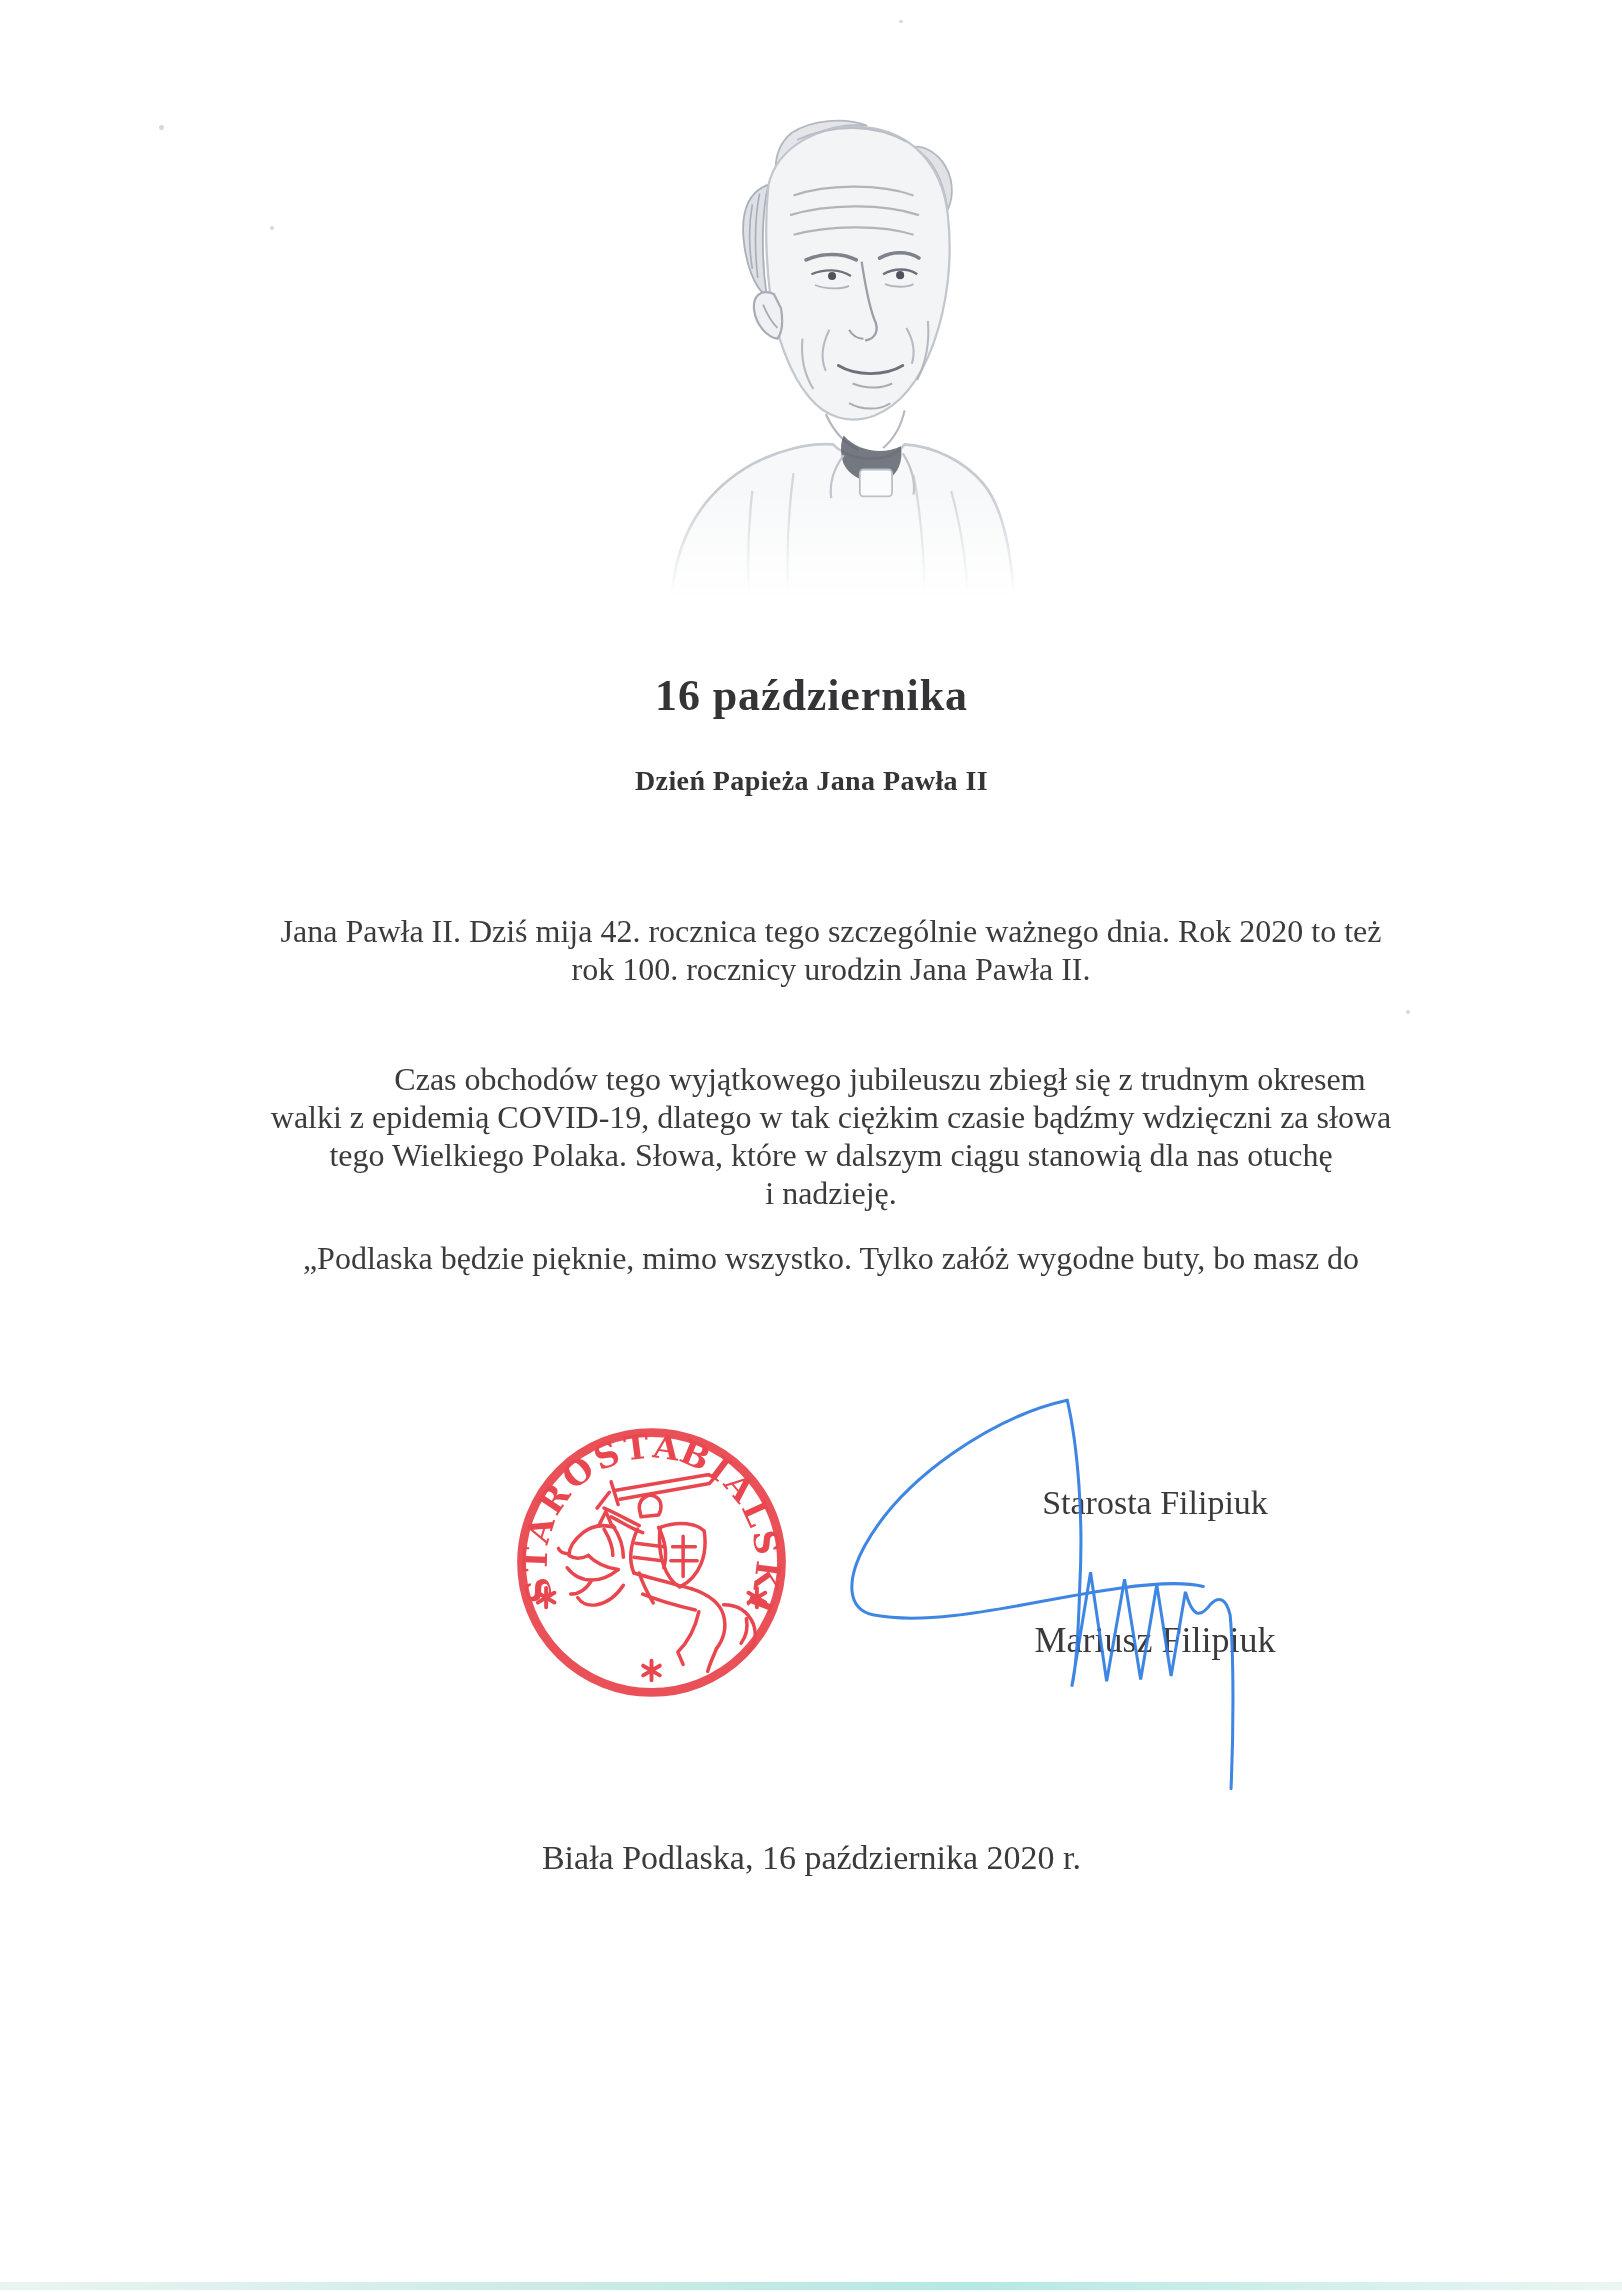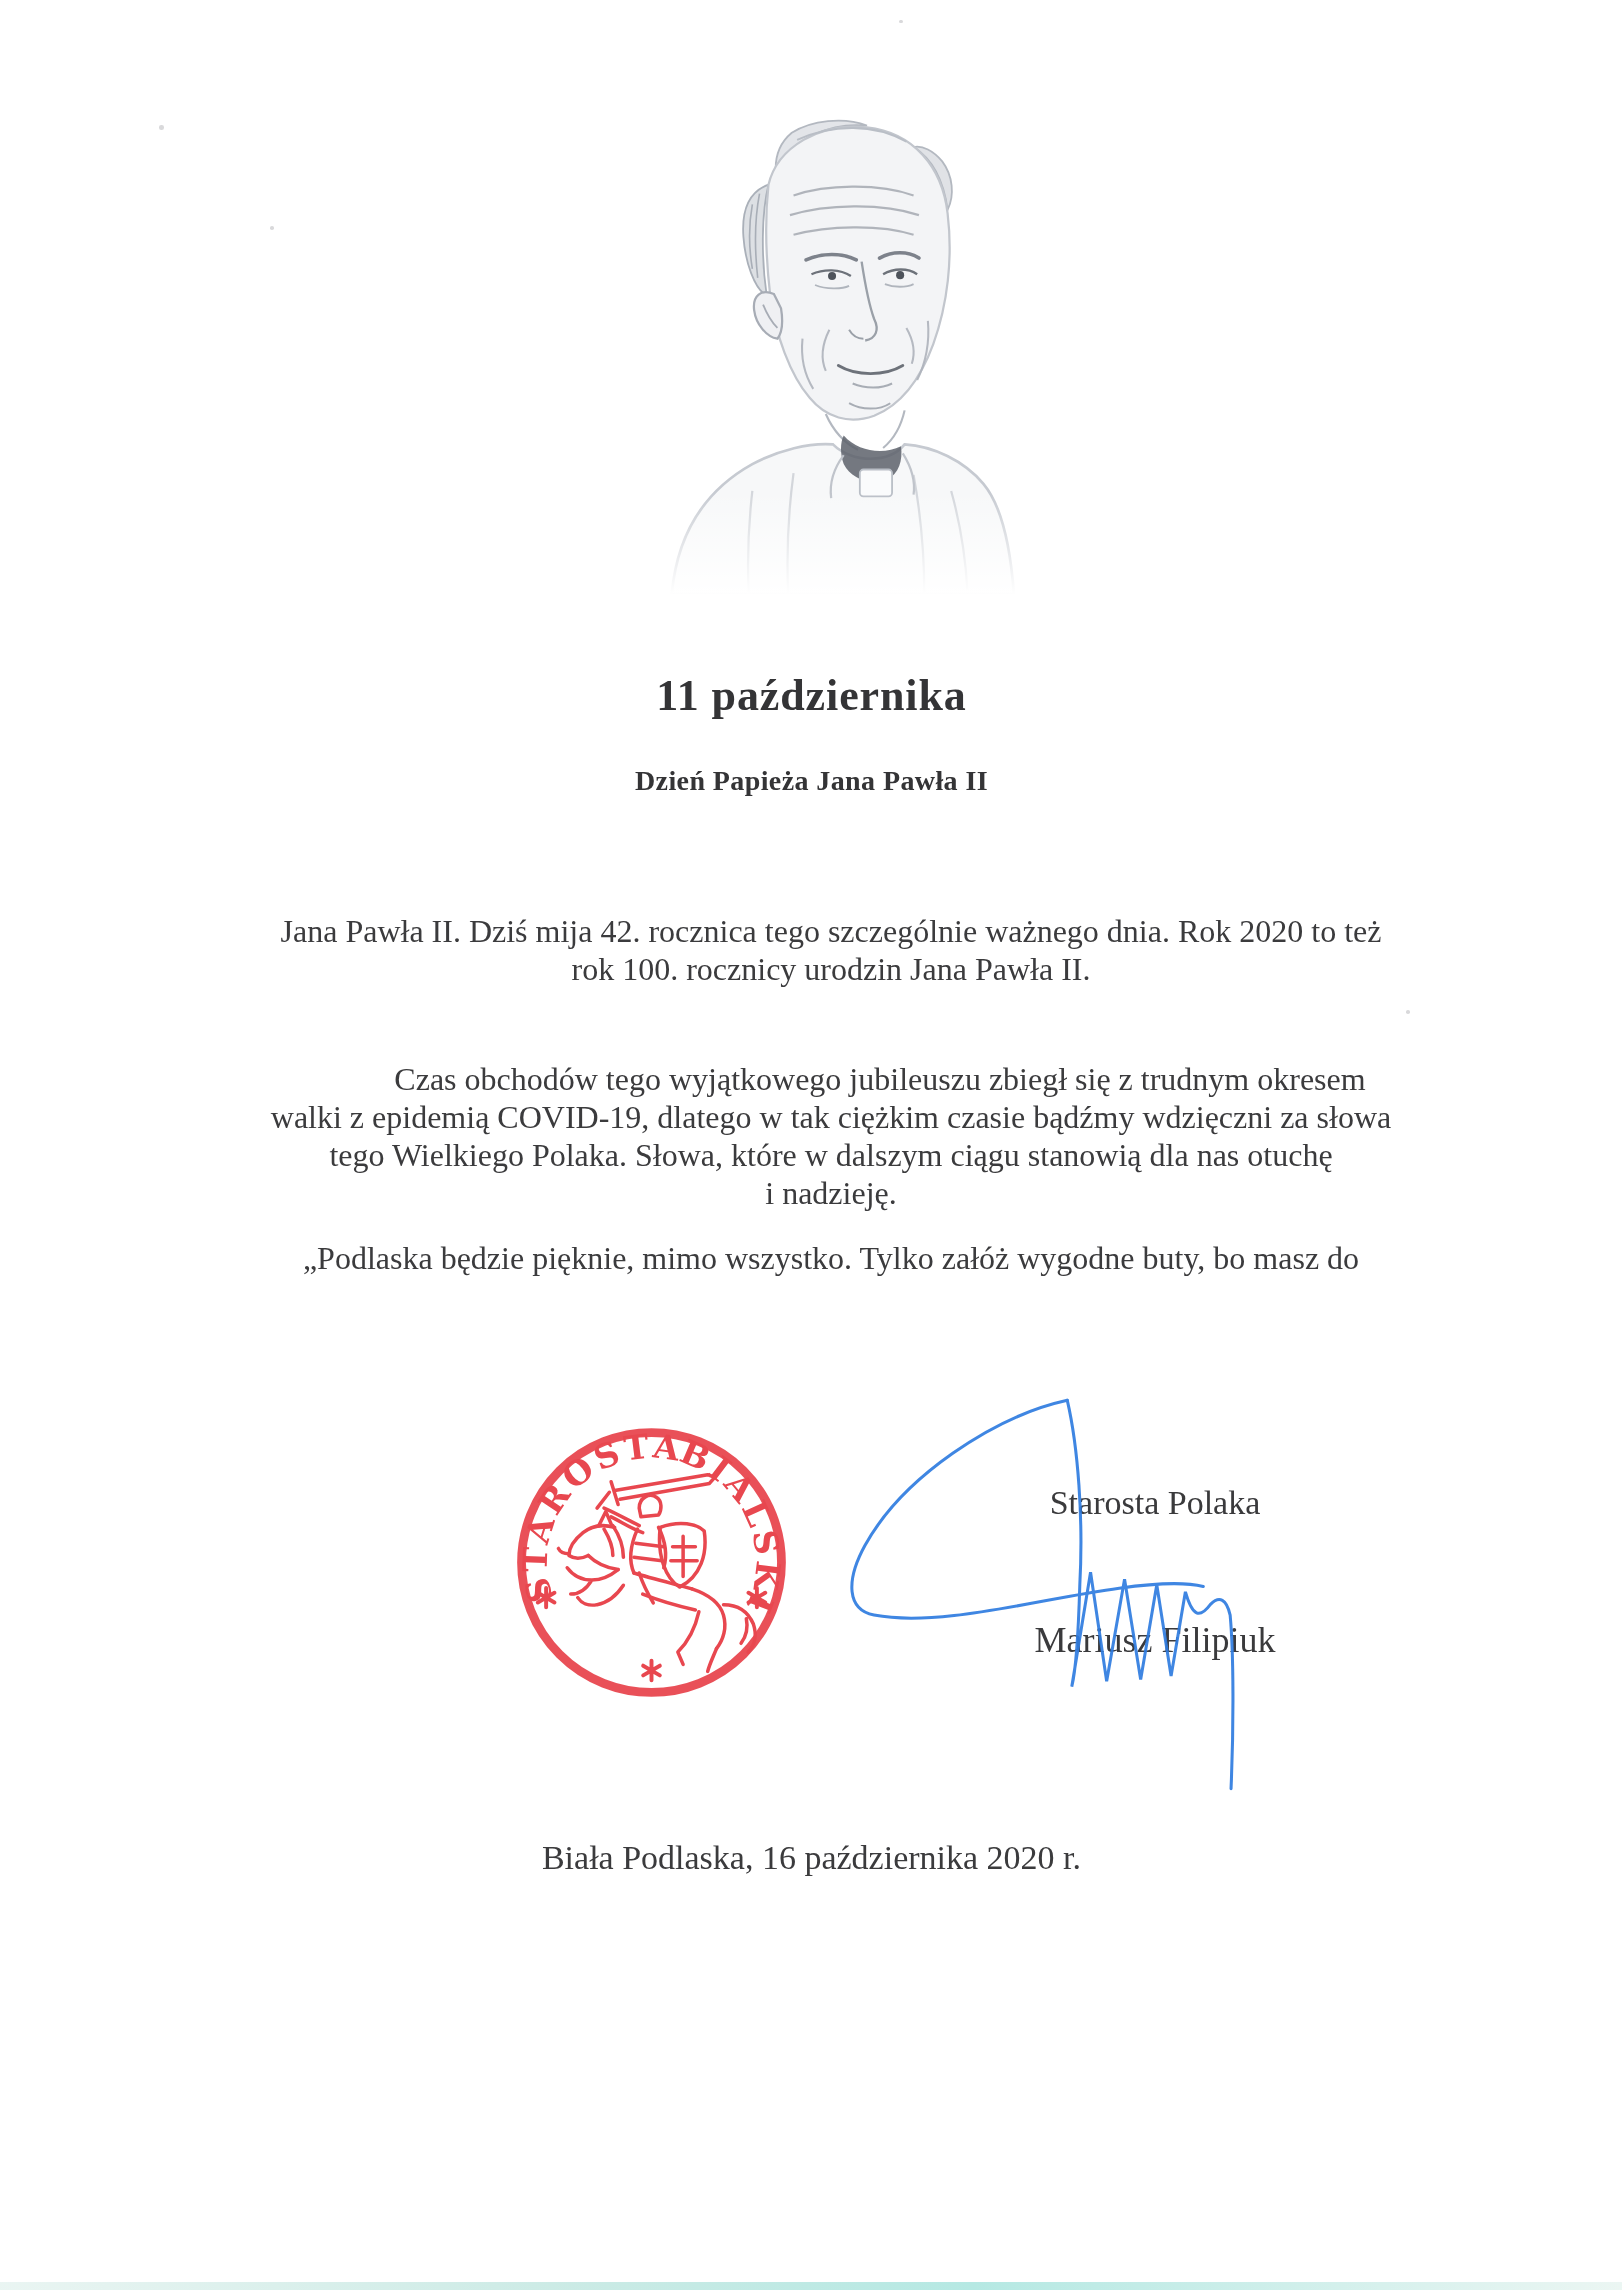--- a/index.html
+++ b/index.html
@@ -133,21 +133,21 @@
       <g>
         <path d="M 252 408 C 268 426 296 430 316 420 C 318 436 314 450 300 458 C 280 464 260 456 252 440 C 248 428 248 416 252 408 Z" fill="#5d626b" opacity="0.85"></path>
         <rect x="270" y="446" width="36" height="30" rx="4" fill="#fafbfc" stroke="#b9bec6" stroke-width="2"></rect>
         <path d="M 252 430 C 240 446 236 462 238 478 M 318 428 C 328 444 332 460 330 474" fill="none" stroke="#c0c4cb" stroke-width="2.5"></path>
       </g>
 
       <rect x="0" y="470" width="460" height="115" fill="url(#fadeBottom)"></rect>
     </svg>
   </div>
 
-  <div class="abs doc-title">11 października</div>
+  <div class="abs doc-title">16 października</div>
   <div class="abs doc-subtitle">Dzień Papieża Jana Pawła II</div>
 
   <div class="abs para para-1">
     <div class="line">Jana Pawła II. Dziś mija 42. rocznica tego szczególnie ważnego dnia. Rok 2020 to też</div>
     <div class="line">rok 100. rocznicy urodzin Jana Pawła II.</div>
   </div>
 
   <div class="abs para para-2">
     <div class="line indent">Czas obchodów tego wyjątkowego jubileuszu zbiegł się z trudnym okresem</div>
     <div class="line">walki z epidemią COVID-19, dlatego w tak ciężkim czasie bądźmy wdzięczni za słowa</div>
@@ -211,21 +211,21 @@
         <path d="M206 190 C224 196 238 206 242 220 C246 234 242 248 234 258"></path>
         <path d="M242 208 C258 208 270 216 276 230 C280 242 278 254 270 262 M268 224 C270 234 268 244 262 252"></path>
 
         <path d="M214 216 C210 234 202 250 190 262 L196 276 M234 258 C230 268 226 276 224 284"></path>
 
         <path d="M146 172 C150 184 156 196 162 206"></path>
       </g>
     </svg>
   </div>
 
-  <div class="abs sig-role">Starosta Polaka</div>
+  <div class="abs sig-role">Starosta Filipiuk</div>
   <div class="abs sig-name">Mariusz Filipiuk</div>
 
   <div class="abs signature-wrap">
     <svg viewBox="0 0 580 480" width="519" height="430">
       <g fill="none" stroke="#2f7ce0" stroke-width="3.4" stroke-linecap="round" opacity="0.92">
 
         <path d="M 292 18 C 210 36 108 104 66 180 C 44 220 46 252 76 258 C 150 272 260 240 350 228 C 392 222 424 221 444 226"></path>
 
         <path d="M 292 18 C 304 70 310 150 306 224 C 304 292 300 326 297 338 L 318 210 L 336 332 L 356 218 L 374 330 L 392 224 L 408 326 L 424 232 C 432 260 440 262 452 246 C 462 236 470 240 474 258 C 478 302 478 382 475 452"></path>
       </g>

